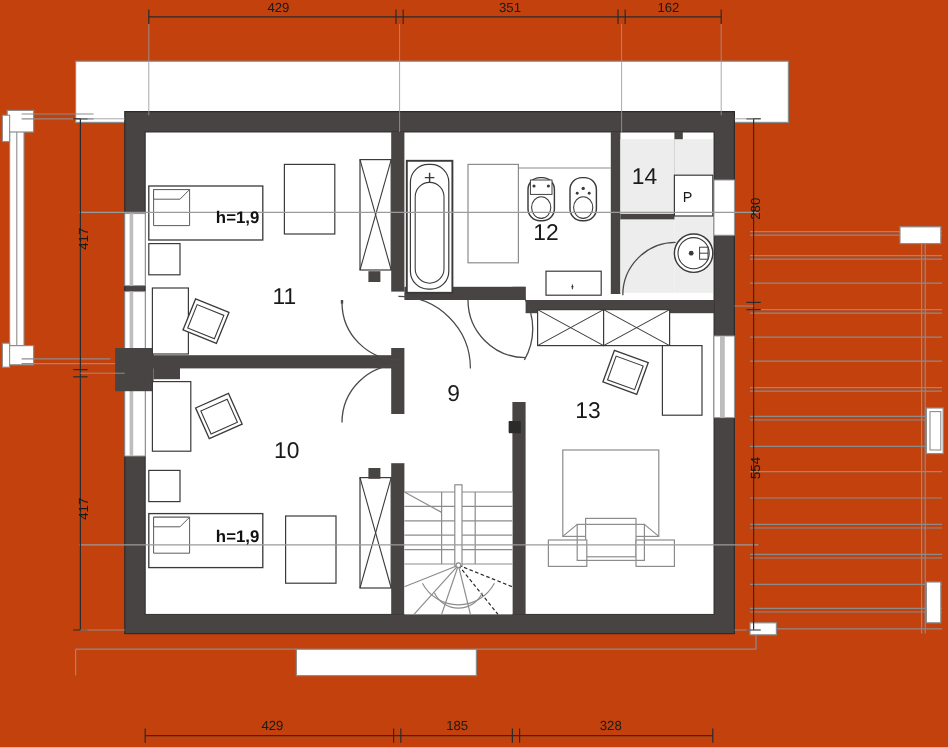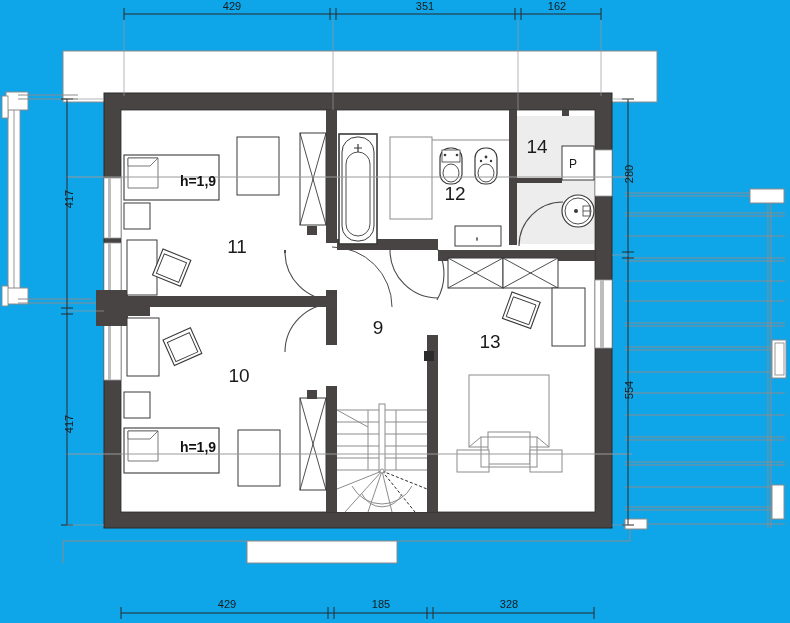--- a/index.html
+++ b/index.html
@@ -1,17 +1,17 @@
 <!DOCTYPE html>
 <html><head>
 <meta charset="utf-8">
 <style>
   html,body{margin:0;padding:0;background:#ffffff;}
   body{width:790px;height:623px;font-family:"Liberation Sans",sans-serif;overflow:hidden;}
-  #stage{position:relative;width:790px;height:623px;background:#0ea5e9;}
+  #stage{position:relative;width:790px;height:623px;background:#c2410c;}
   svg{display:block;}
   .dimtxt{font-family:"Liberation Sans",sans-serif;font-size:11px;fill:#1a1a1a;}
   .roomno{font-family:"Liberation Sans",sans-serif;font-size:19px;fill:#1a1a1a;}
   .hlab{font-family:"Liberation Sans",sans-serif;font-size:14px;font-weight:bold;fill:#111;}
   .plab{font-family:"Liberation Sans",sans-serif;font-size:12px;fill:#1a1a1a;}
 </style>
 </head>
 <body>
 
 <div id="stage">

